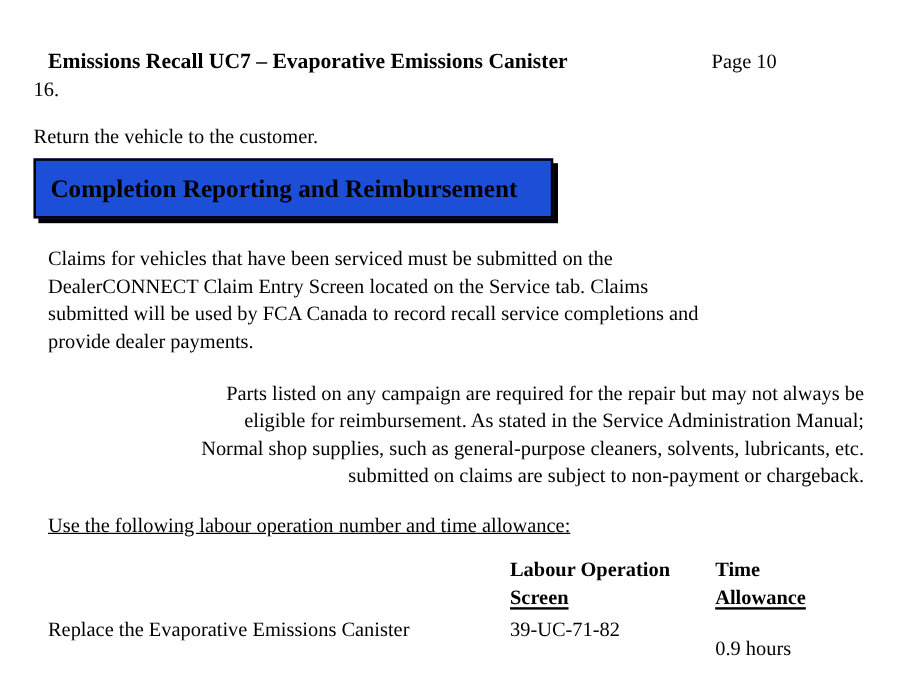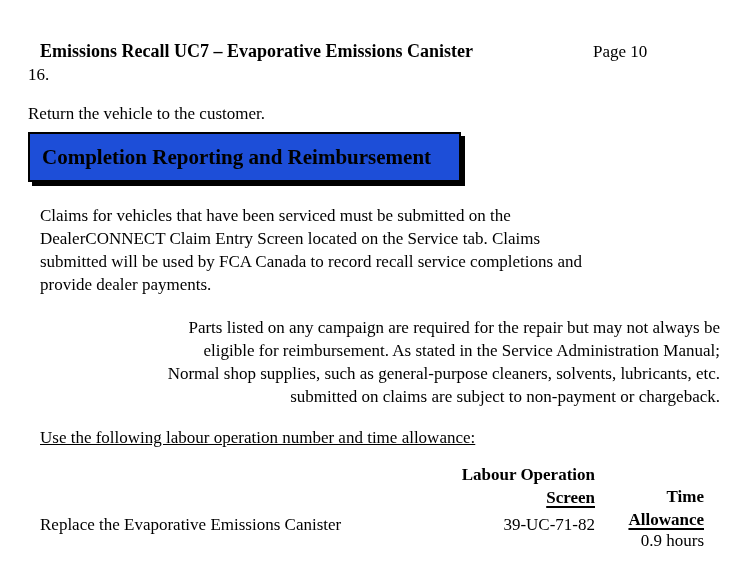--- a/index.html
+++ b/index.html
@@ -57,27 +57,27 @@
 
   .para {
     left: 40px;
     width: 680px;
     white-space: pre-line;
   }
   .para-claims { top: 204px; }
   .para-parts  { top: 316px; text-align: right; }
   .para-intro  { top: 426px; white-space: nowrap; text-decoration: underline; }
 
-  .col-center { text-align: right; }
+  .col-center { text-align: left; }
   .th-stack {
     top: 463px;
     font-weight: bold;
   }
   .th-op   { left: 425px; width: 170px; }
-  .th-time { left: 596px; width: 108px; margin-top: 22px; }
+  .th-time { left: 596px; width: 108px; }
   .th-line { display: block; }
   .th-underlined {
     text-decoration: underline;
     text-decoration-thickness: 2px;
     text-underline-offset: 3px;
   }
 
   .row-desc { left: 40px;  top: 513px; white-space: nowrap; }
   .row-op   { left: 425px; top: 513px; width: 170px; }
   .row-time { left: 596px; top: 513px; width: 108px; margin-top: 16px; }

